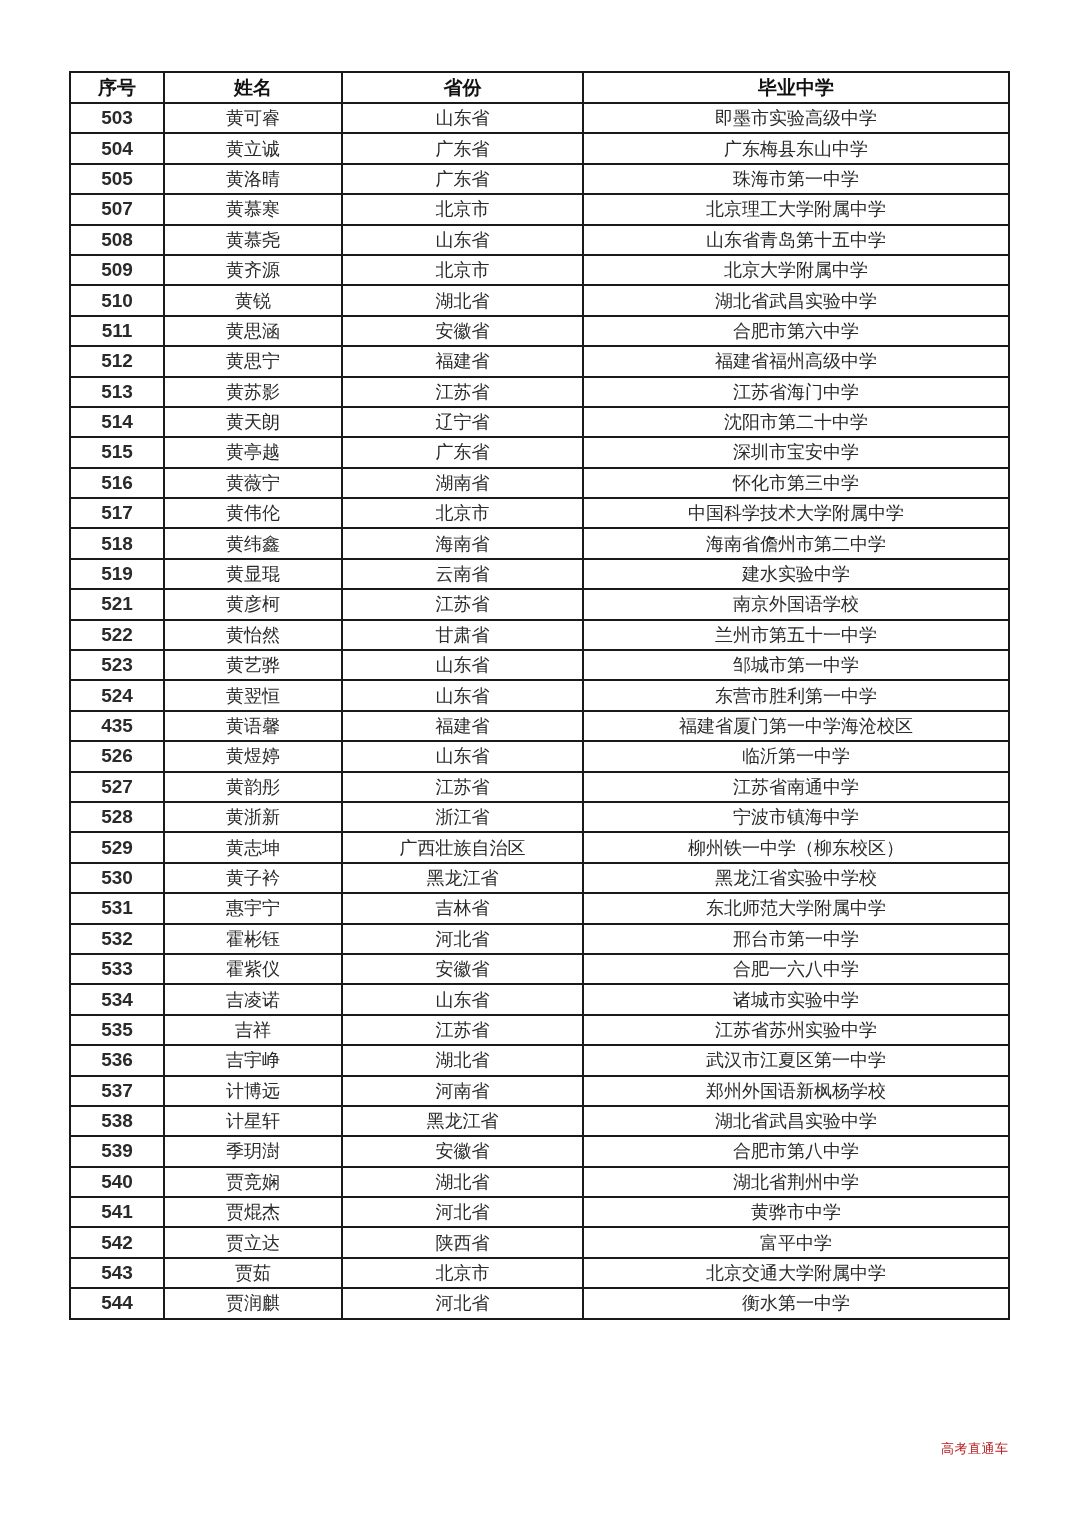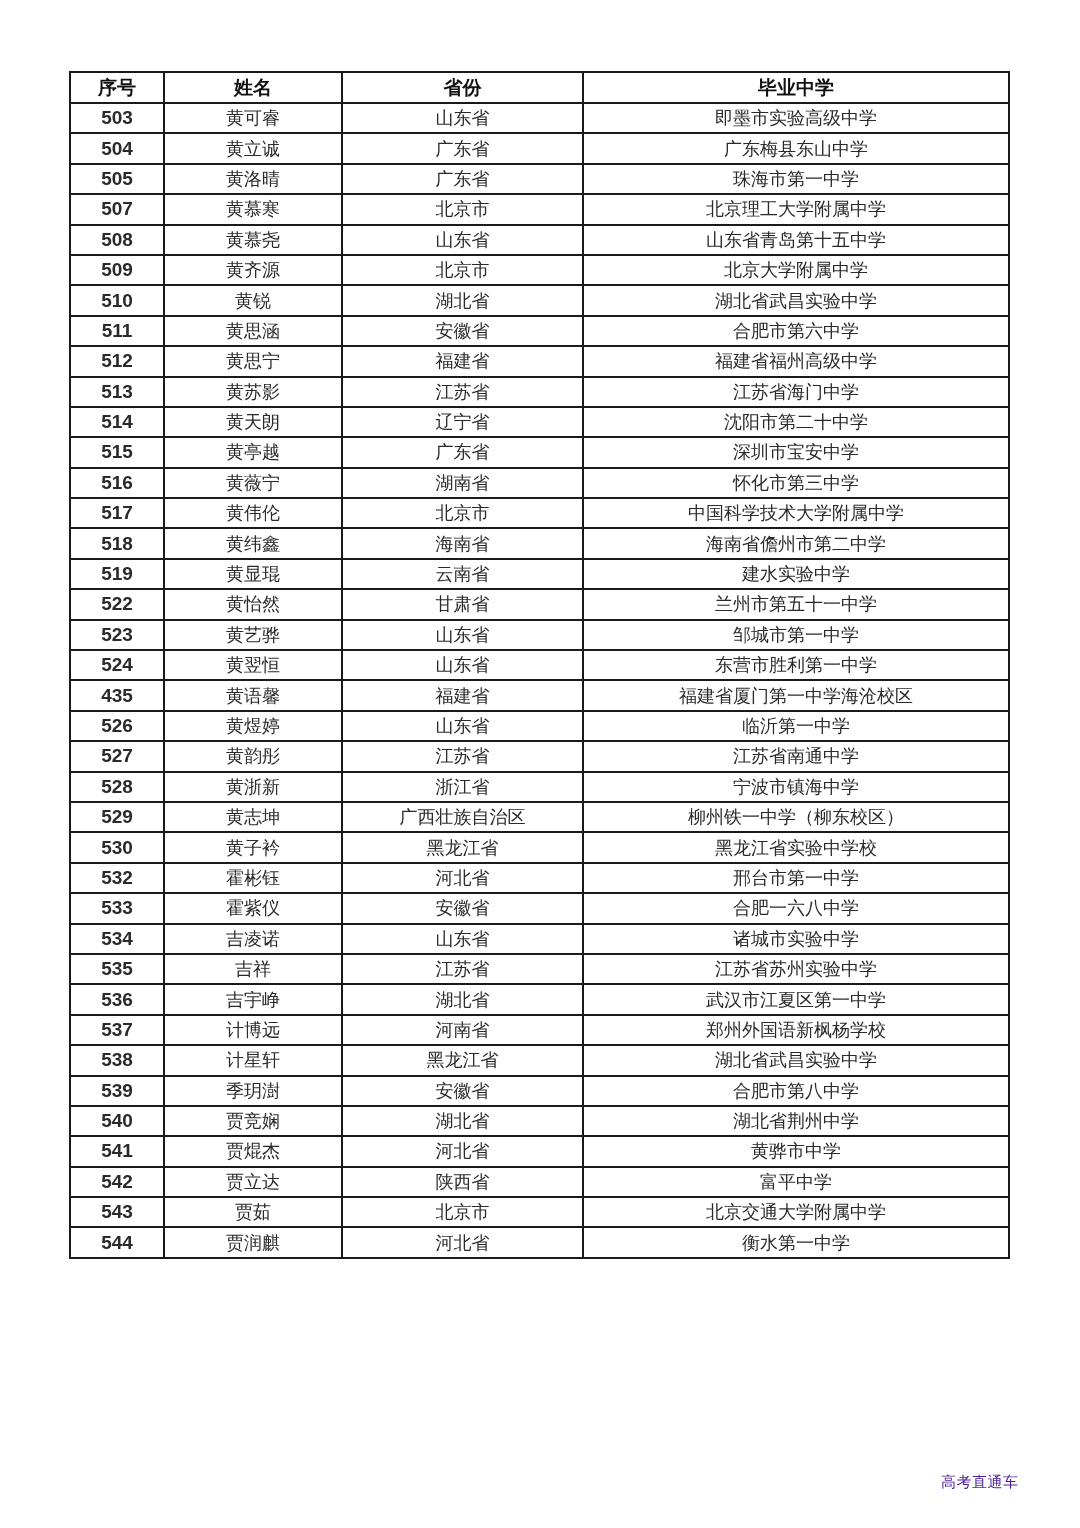--- a/index.html
+++ b/index.html
@@ -51,23 +51,23 @@
       color: #2a2a2a;
     }
     table.roster td.num {
       font-family: "Liberation Sans", sans-serif;
       font-size: 19px;
       font-weight: bold;
     }
     .watermark {
       position: absolute;
       left: 941px;
-      top: 1473px;
-      font-size: 15px;
-      color: #4c1d95;
+      top: 1440px;
+      font-size: 13px;
+      color: #b91c1c;
       letter-spacing: 0.5px;
     }
   </style>
 </head>
 <body>
 
 <div class="table-wrap">
   <table class="roster">
     <colgroup>
       <col class="c-no">
@@ -174,20 +174,26 @@
           <td>海南省</td>
           <td>海南省儋州市第二中学</td>
         </tr>
         <tr>
           <td class="num">519</td>
           <td>黄显琨</td>
           <td>云南省</td>
           <td>建水实验中学</td>
         </tr>
         <tr>
+          <td class="num">521</td>
+          <td>黄彦柯</td>
+          <td>江苏省</td>
+          <td>南京外国语学校</td>
+        </tr>
+        <tr>
           <td class="num">522</td>
           <td>黄怡然</td>
           <td>甘肃省</td>
           <td>兰州市第五十一中学</td>
         </tr>
         <tr>
           <td class="num">523</td>
           <td>黄艺骅</td>
           <td>山东省</td>
           <td>邹城市第一中学</td>
@@ -226,20 +232,26 @@
           <td class="num">529</td>
           <td>黄志坤</td>
           <td>广西壮族自治区</td>
           <td>柳州铁一中学（柳东校区）</td>
         </tr>
         <tr>
           <td class="num">530</td>
           <td>黄子衿</td>
           <td>黑龙江省</td>
           <td>黑龙江省实验中学校</td>
+        </tr>
+        <tr>
+          <td class="num">531</td>
+          <td>惠宇宁</td>
+          <td>吉林省</td>
+          <td>东北师范大学附属中学</td>
         </tr>
         <tr>
           <td class="num">532</td>
           <td>霍彬钰</td>
           <td>河北省</td>
           <td>邢台市第一中学</td>
         </tr>
         <tr>
           <td class="num">533</td>
           <td>霍紫仪</td>

